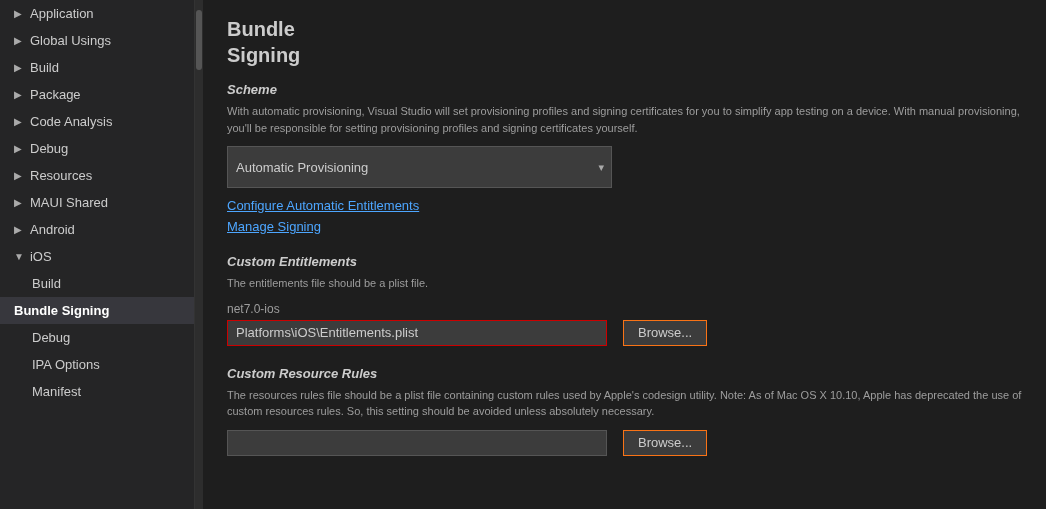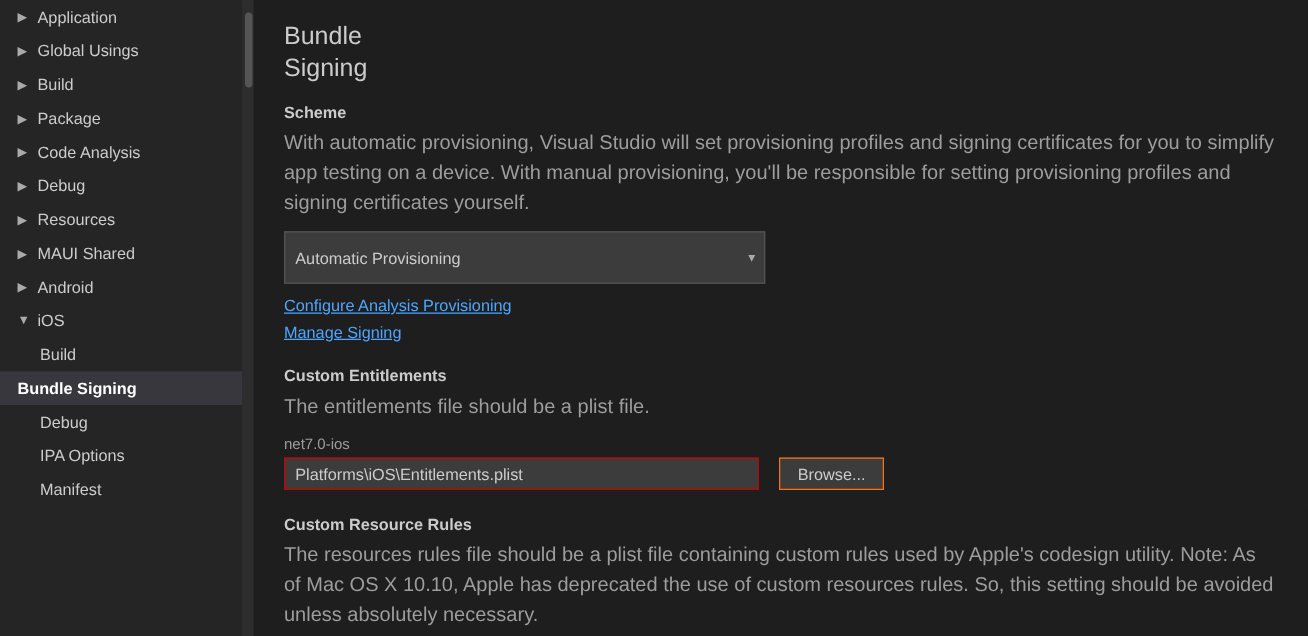--- a/index.html
+++ b/index.html
@@ -103,38 +103,39 @@
 
     .main-content::-webkit-scrollbar { width: 6px; }
     .main-content::-webkit-scrollbar-thumb { background: #555; }
 
     .page-header {
       padding: 16px 0 14px 0;
     }
 
     .page-title {
       font-size: 20px;
-      font-weight: 400;
+      font-weight: 700;
       color: #cccccc;
       line-height: 1.3;
     }
 
     .section {
       margin-bottom: 20px;
     }
 
     .section-title {
       font-size: 13px;
       font-weight: 600;
       color: #cccccc;
       margin-bottom: 6px;
+      font-style: italic;
     }
 
     .section-desc {
-      font-size: 16px;
+      font-size: 11px;
       color: #9d9d9d;
       line-height: 1.5;
       margin-bottom: 10px;
     }
 
     .dropdown-row {
       display: flex;
       align-items: center;
       margin-bottom: 10px;
     }
@@ -317,21 +318,21 @@
 
     <div class="dropdown-row">
       <div class="dropdown-wrapper">
         <select class="dropdown">
           <option>Automatic Provisioning</option>
           <option>Manual Provisioning</option>
         </select>
       </div>
     </div>
 
-    <a class="link">Configure Analysis Provisioning</a>
+    <a class="link">Configure Automatic Entitlements</a>
     <a class="link">Manage Signing</a>
   </div>
 
   <div class="section">
     <div class="section-title">Custom Entitlements</div>
     <div class="section-desc">The entitlements file should be a plist file.</div>
     <div class="label-small">net7.0-ios</div>
     <div class="input-row">
       <input type="text" class="text-input" value="Platforms\iOS\Entitlements.plist" style="">
       <button class="browse-btn">Browse...</button>

